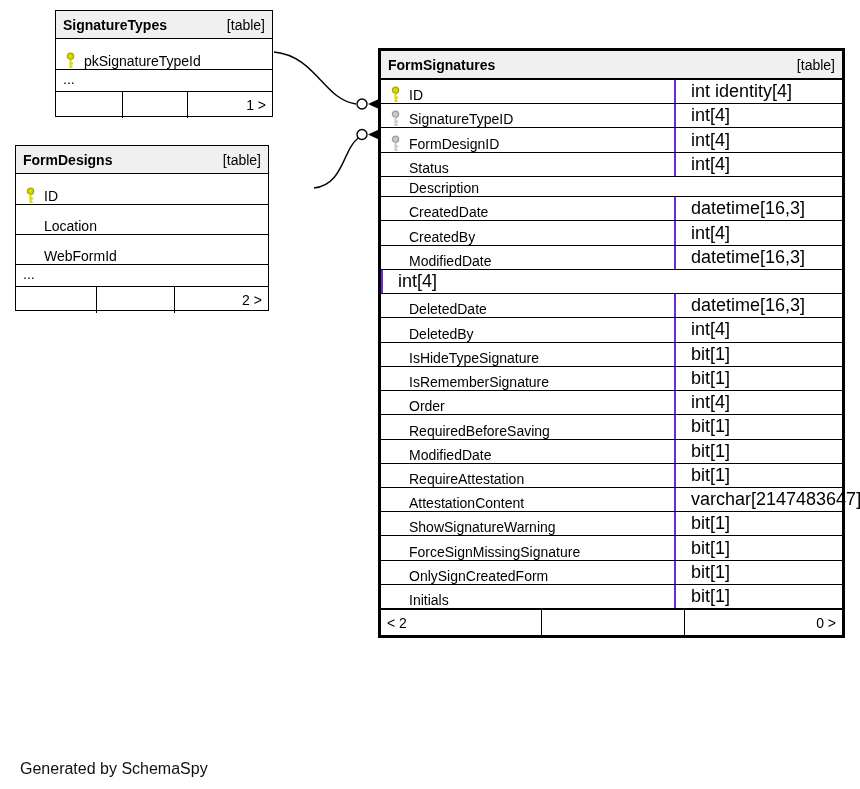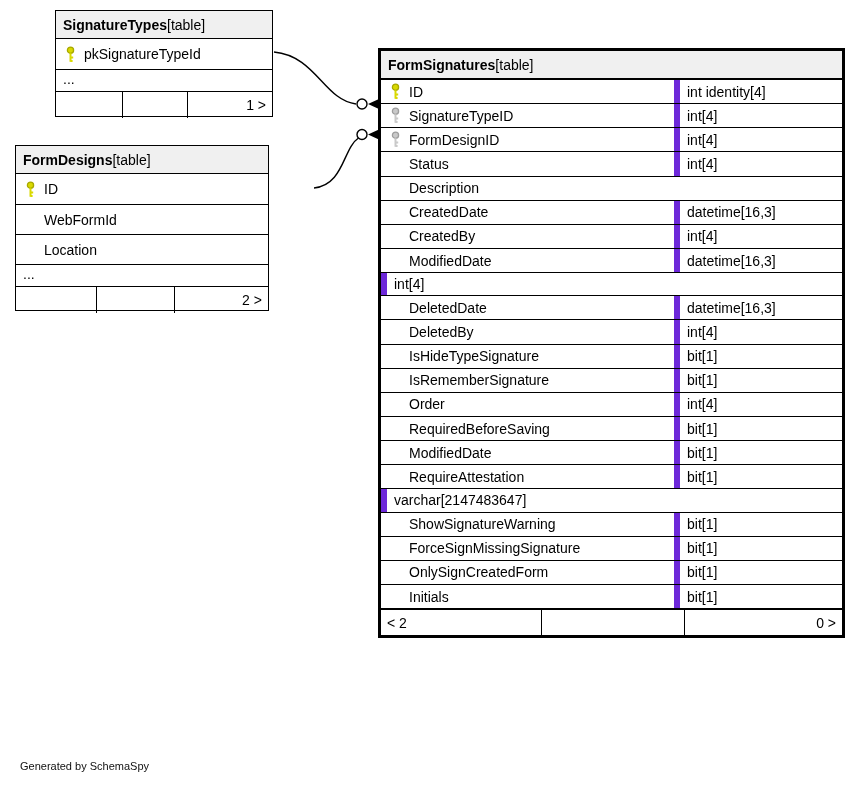--- a/index.html
+++ b/index.html
@@ -17,20 +17,21 @@
     background: #fff;
     border: 1px solid #000;
     display: flex;
     flex-direction: column;
   }
   .db-table.emphasized { border-width: 3px; }
 
   .tbl-header {
     background: #f0f0f0;
     display: flex;
+    justify-content: space-between;
     align-items: center;
     padding: 0 7px;
     border-bottom: 1px solid #000;
     flex: 0 0 auto;
   }
   .emphasized .tbl-header { border-bottom-width: 2px; }
   .tbl-name { font-weight: bold; font-size: 14px; }
   .tbl-tag  { font-size: 14px; }
 
   .rows { display: flex; flex-direction: column; flex: 1 1 auto; }
@@ -38,41 +39,41 @@
     display: flex;
     align-items: center;
     border-top: 1px solid #000;
     flex: 1 1 auto;
     min-height: 0;
   }
   .rows .col-row:first-child { border-top: none; }
 
   .name-cell {
     display: flex;
-    align-items: center;
+    align-items: flex-end;
     padding-left: 9px;
     height: 100%;
     flex: 1 1 auto;
     overflow: hidden;
   }
   .keyslot {
     width: 11px;
     height: 17px;
     margin-right: 8px;
     flex: 0 0 11px;
     display: inline-block;
   }
   .col-name { font-size: 14px; white-space: nowrap; }
   .type-cell {
-    border-left: 6px solid #6d28d9;
+    border-left: 2px solid #6d28d9;
     height: 100%;
     display: flex;
     align-items: center;
-    padding-left: 7px;
-    font-size: 14px;
+    padding-left: 15px;
+    font-size: 18px;
     white-space: nowrap;
   }
   #fs-table .name-cell { flex: 0 0 293px; }
   #fs-table .type-cell { flex: 1 1 auto; }
 
   .ellipsis-row {
     border-top: 1px solid #000;
     font-size: 14px;
     padding: 0 0 4px 7px;
     display: flex;
@@ -125,21 +126,21 @@
     left: 0; top: 0;
     width: 860px; height: 789px;
     pointer-events: none;
     z-index: 5;
   }
 
   .caption {
     position: absolute;
     left: 20px;
     top: 760px;
-    font-size: 11px;
+    font-size: 16px;
     color: #111;
   }
 </style>
 </head>
 <body>
 
 <div class="db-table" id="st-table">
   <div class="tbl-header">
     <span class="tbl-name">SignatureTypes</span>
     <span class="tbl-tag">[table]</span>
@@ -174,27 +175,27 @@
           <svg class="keyslot" viewBox="0 0 11 17">
             <circle cx="5.5" cy="4.2" r="3.1" fill="#d9d900" stroke="#a8a800" stroke-width="1.3"></circle>
             <path d="M5.5 7.3 L5.5 15.8 M5.5 11.5 L8.2 11.5 M5.5 15 L7.6 15" fill="none" stroke="#d9d900" stroke-width="2"></path>
           </svg>
           <span class="col-name">ID</span>
         </div>
       </div>
       <div class="col-row">
         <div class="name-cell">
           <span class="keyslot"></span>
+          <span class="col-name">Location</span>
+        </div>
+      </div>
+      <div class="col-row">
+        <div class="name-cell">
+          <span class="keyslot"></span>
           <span class="col-name">WebFormId</span>
-        </div>
-      </div>
-      <div class="col-row">
-        <div class="name-cell">
-          <span class="keyslot"></span>
-          <span class="col-name">Location</span>
         </div>
       </div>
     </div>
   <div class="ellipsis-row">...</div>
   <div class="tbl-footer">
     <div class="foot-cell sep"></div>
     <div class="foot-cell sep"></div>
     <div class="foot-cell right">2 &gt;</div>
   </div>
 </div>
@@ -322,20 +323,24 @@
         <div class="type-cell">bit[1]</div>
       </div>
       <div class="col-row">
         <div class="name-cell">
           <span class="keyslot"></span>
           <span class="col-name">RequireAttestation</span>
         </div>
         <div class="type-cell">bit[1]</div>
       </div>
       <div class="col-row">
+        <div class="name-cell">
+          <span class="keyslot"></span>
+          <span class="col-name">AttestationContent</span>
+        </div>
         <div class="type-cell">varchar[2147483647]</div>
       </div>
       <div class="col-row">
         <div class="name-cell">
           <span class="keyslot"></span>
           <span class="col-name">ShowSignatureWarning</span>
         </div>
         <div class="type-cell">bit[1]</div>
       </div>
       <div class="col-row">

